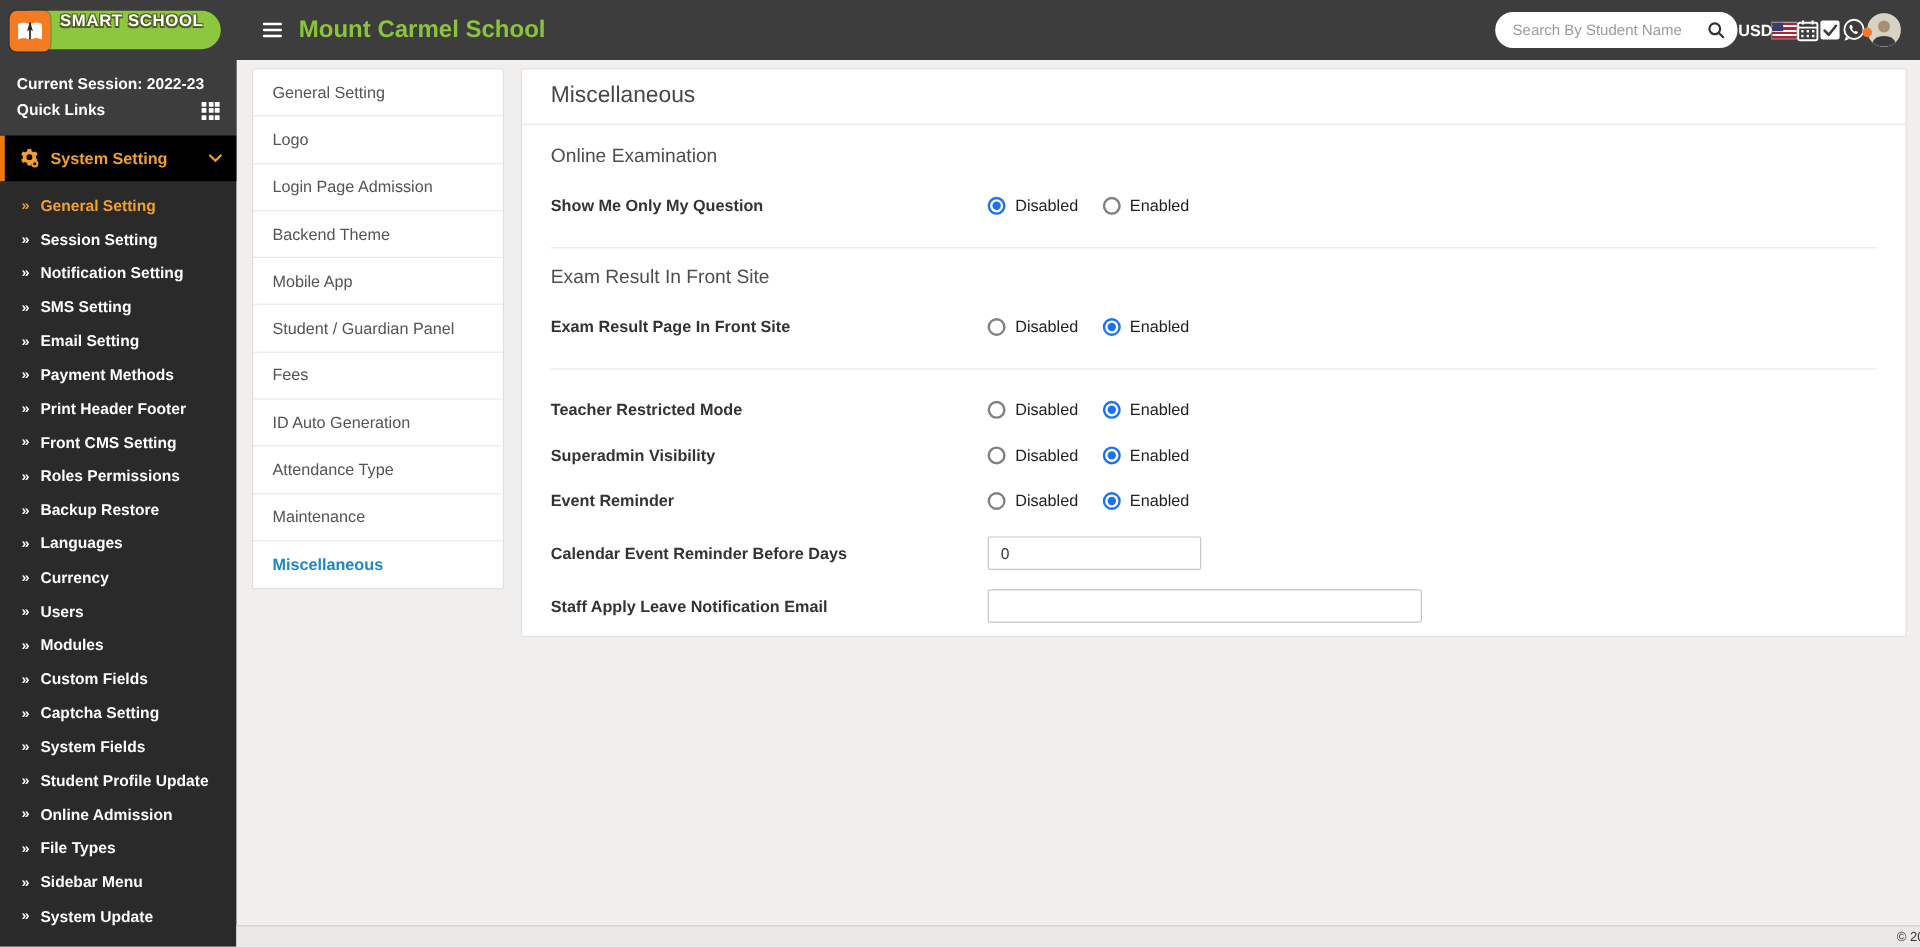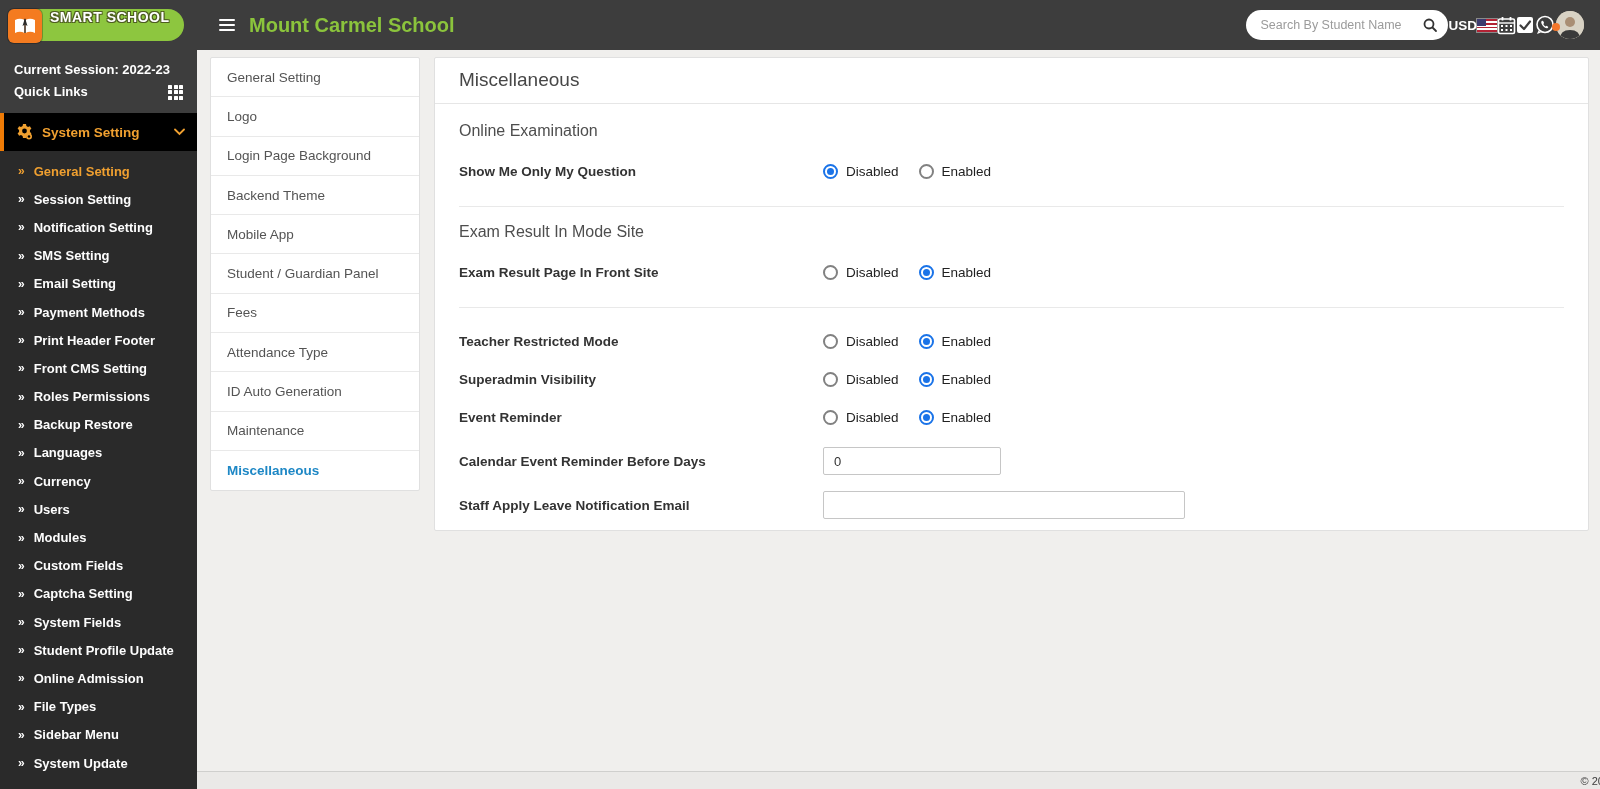--- a/index.html
+++ b/index.html
@@ -272,27 +272,27 @@
     <div class="submenu-item">
         <span class="chev">»</span>
         <span>System Update</span>
       </div>
   </div>
 </div>
 
 <div class="tabs-card">
   <div class="tab-item">General Setting</div>
   <div class="tab-item">Logo</div>
-  <div class="tab-item">Login Page Background</div>
+  <div class="tab-item">Login Page Admission</div>
   <div class="tab-item">Backend Theme</div>
   <div class="tab-item">Mobile App</div>
   <div class="tab-item">Student / Guardian Panel</div>
   <div class="tab-item">Fees</div>
+  <div class="tab-item">ID Auto Generation</div>
   <div class="tab-item">Attendance Type</div>
-  <div class="tab-item">ID Auto Generation</div>
   <div class="tab-item">Maintenance</div>
   <div class="tab-item active">Miscellaneous</div>
 </div>
 
 <div class="main-card">
   <div class="card-title">Miscellaneous</div>
   <div class="card-body">
 
     <div class="section-heading">Online Examination</div>
     <div class="form-row">
@@ -300,21 +300,21 @@
       <span class="radio-group">
         <span class="radio checked"></span>
         <span class="radio-label">Disabled</span>
         <span class="radio"></span>
         <span class="radio-label">Enabled</span>
       </span>
     </div>
 
     <div class="divider"></div>
 
-    <div class="section-heading">Exam Result In Mode Site</div>
+    <div class="section-heading">Exam Result In Front Site</div>
     <div class="form-row">
       <span class="flabel">Exam Result Page In Front Site</span>
       <span class="radio-group">
         <span class="radio"></span>
         <span class="radio-label">Disabled</span>
         <span class="radio checked"></span>
         <span class="radio-label">Enabled</span>
       </span>
     </div>
 

